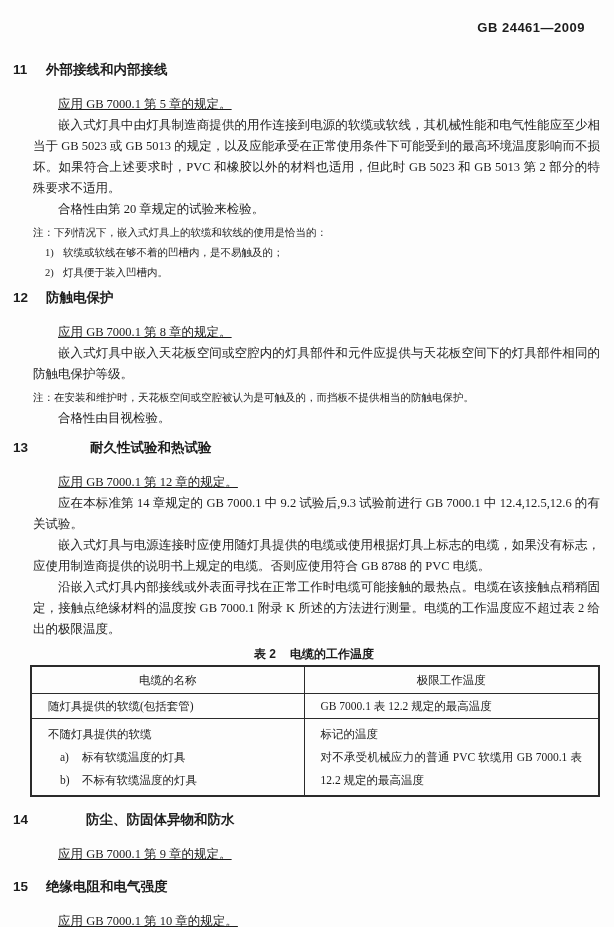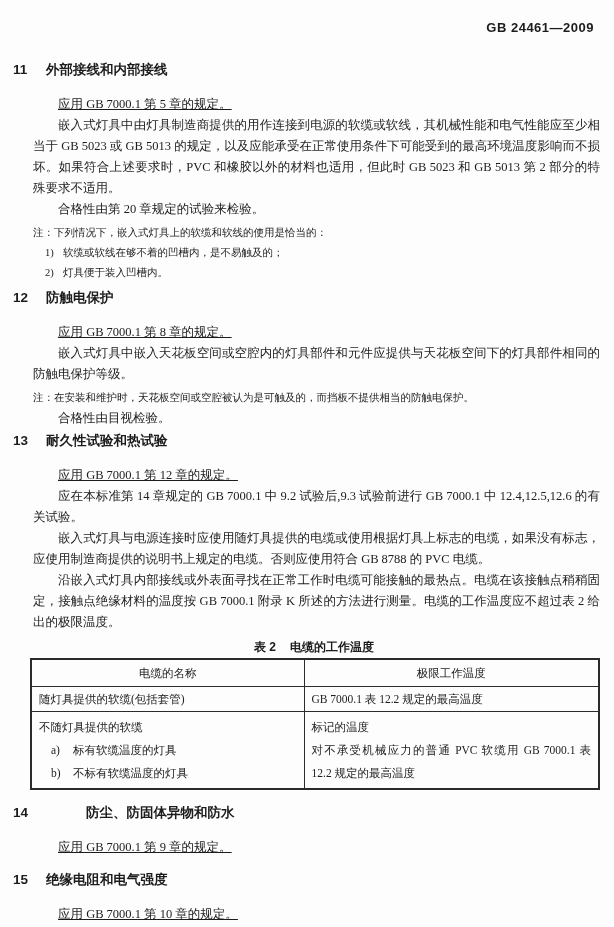--- a/index.html
+++ b/index.html
@@ -8,40 +8,40 @@
     width: 614px;
     height: 927px;
     margin: 0 auto;
     background: #fdfdfd;
     color: #1c1c1c;
     font-family: "Liberation Serif", serif;
     overflow: hidden;
   }
   .doc-header {
     text-align: right;
-    padding: 21px 20px 0 0;
+    padding: 21px 29px 0 0;
     font-family: "Liberation Sans", sans-serif;
     font-weight: bold;
     font-size: 13px;
     line-height: 14px;
     letter-spacing: 0.5px;
   }
   .section-heading {
     display: flex;
     margin: 0 14px 0 13px;
     font-family: "Liberation Sans", sans-serif;
     font-weight: bold;
     font-size: 13.5px;
     line-height: 16px;
   }
   .section-heading .sec-num { width: 20px; flex: 0 0 auto; }
   .section-heading .sec-title { margin-left: 13px; }
   .h-11 { margin-top: 27px; }
   .h-12 { margin-top: 7px; }
-  .h-13 { margin-top: 4px; }
+  .h-13 { margin-top: 11px; gap: 44px; }
   .h-14 { margin-top: 15px; gap: 40px; }
   .h-15 { margin-top: 14px; }
   .para {
     margin: 0 14px 0 33px;
     font-size: 12.5px;
     line-height: 21px;
     text-align: justify;
     text-indent: 2em;
   }
   .para.first { margin-top: 16px; text-decoration: underline; }
@@ -73,21 +73,21 @@
     width: 568px;
     border-collapse: collapse;
     table-layout: fixed;
     font-size: 11.5px;
     border: 2px solid #2b2b2b;
   }
   table.data-table col.c1 { width: 273px; }
   table.data-table col.c2 { width: 295px; }
   table.data-table th, table.data-table td {
     border: 1px solid #2b2b2b;
-    padding: 0 7px;
+    padding: 0 16px;
     vertical-align: middle;
     font-weight: normal;
   }
   table.data-table thead th {
     height: 26px;
     text-align: center;
     line-height: 14px;
   }
   tr.row-1 td { height: 24px; line-height: 15px; }
   tr.row-2 td { height: 72px; vertical-align: top; padding-top: 4px; line-height: 23px; }

